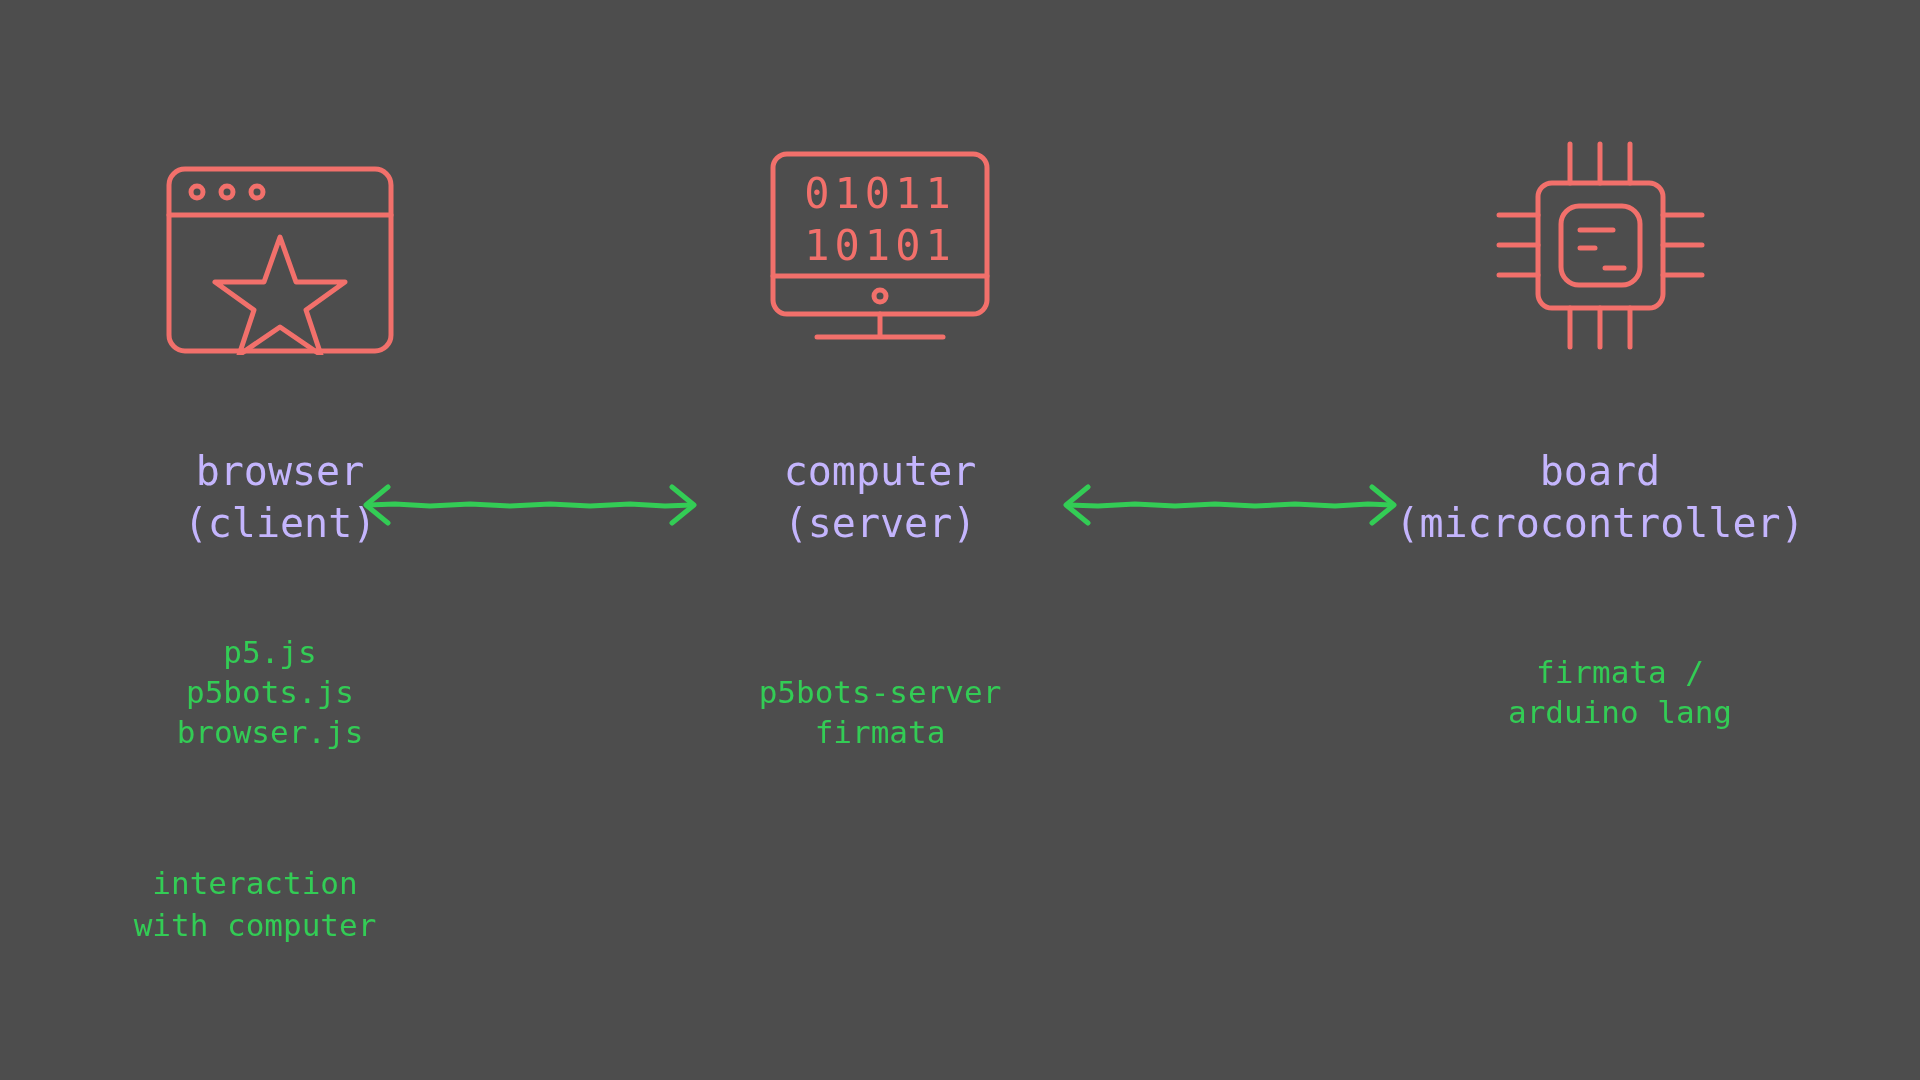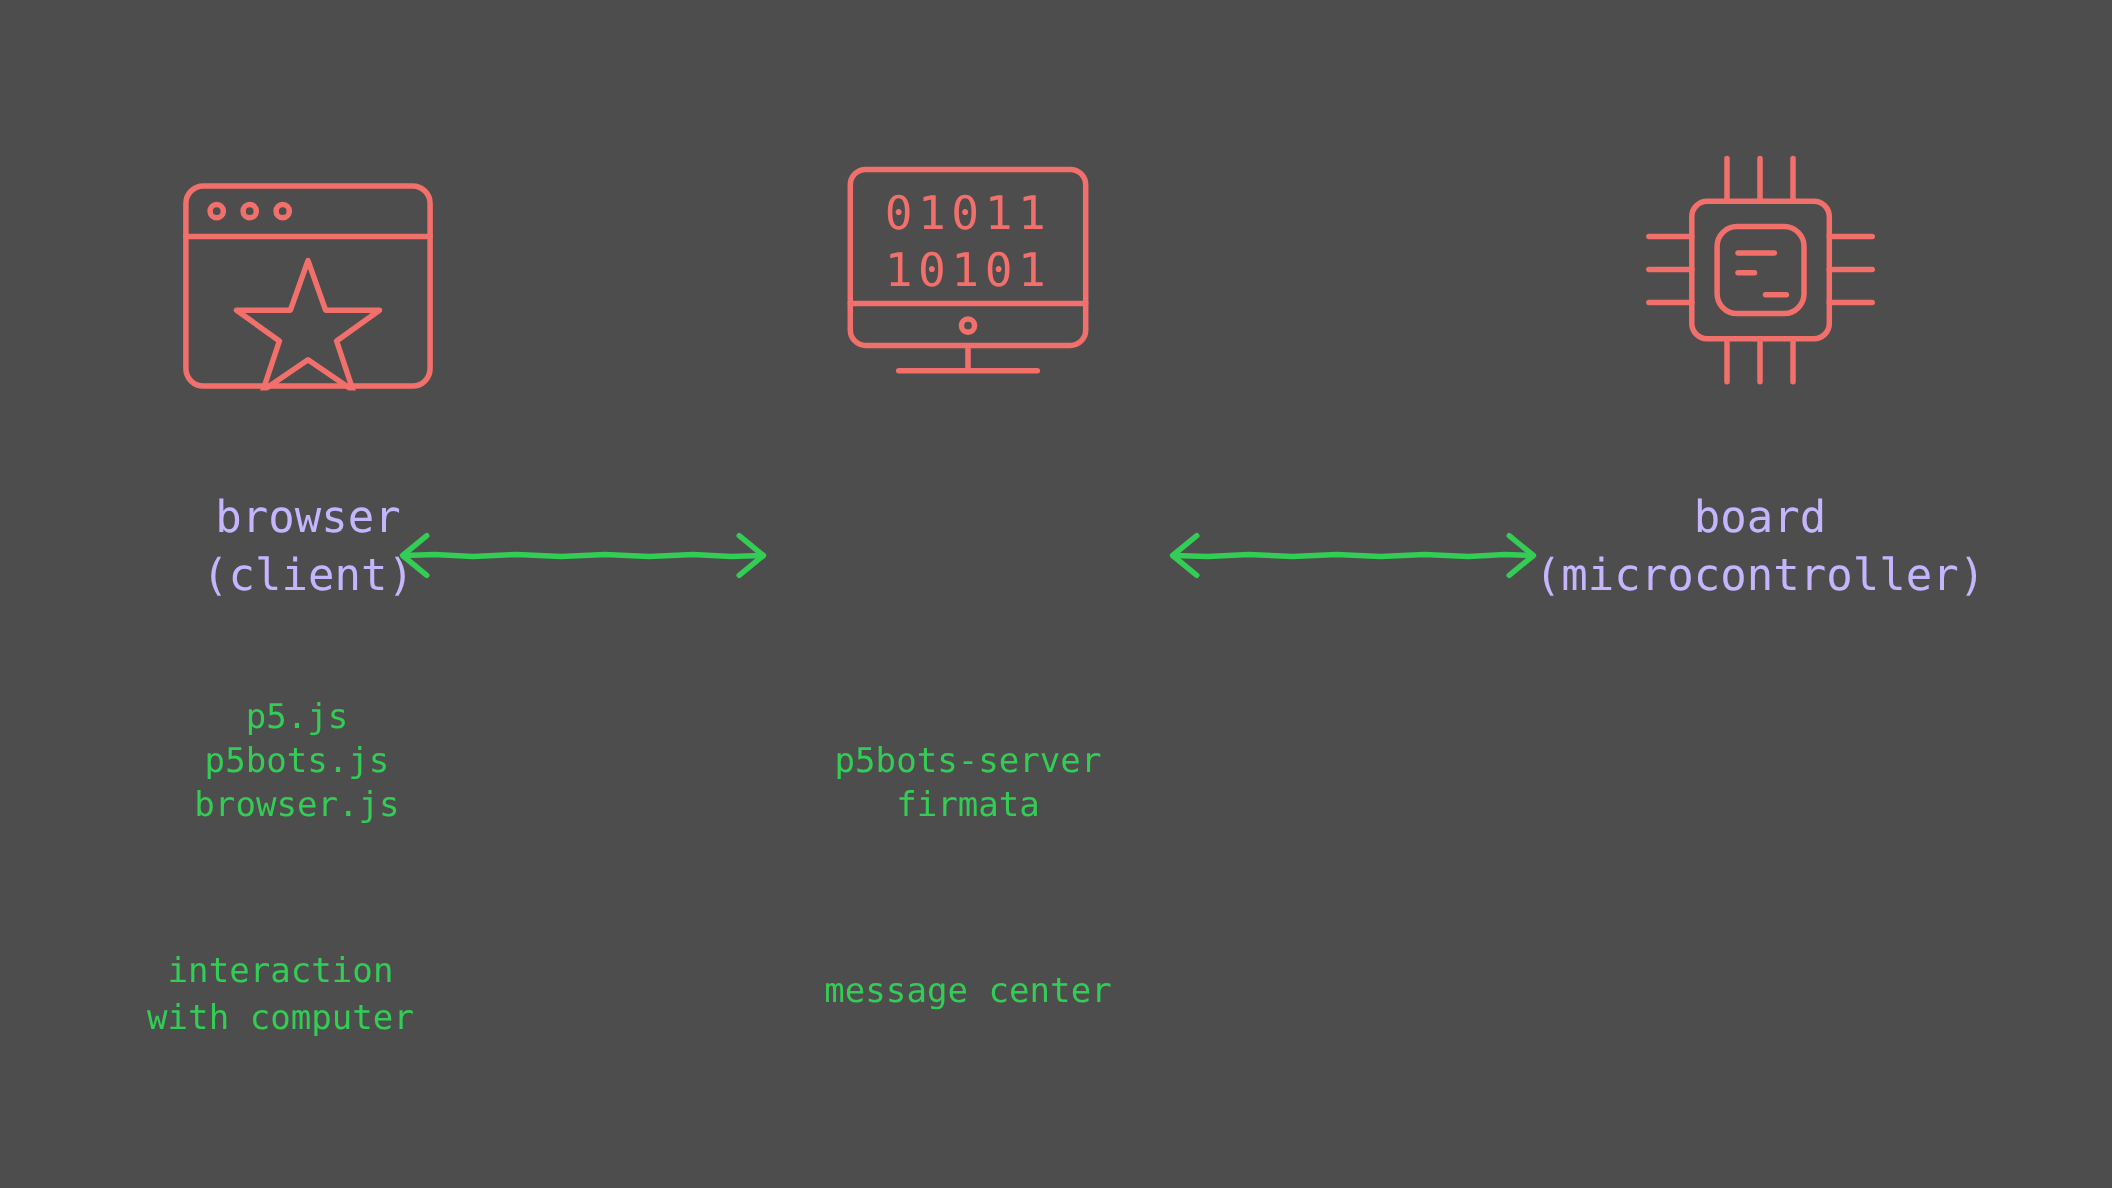--- a/index.html
+++ b/index.html
@@ -152,25 +152,26 @@
           <line x1="4" y1="126" x2="218" y2="126"></line>
           <circle cx="111" cy="146" r="6"></circle>
           <line x1="111" y1="164" x2="111" y2="186"></line>
           <line x1="48" y1="187" x2="174" y2="187"></line>
         </g>
         <text x="111" y="58" text-anchor="middle" fill="#f2706b" font-family="'DejaVu Sans Mono','Liberation Mono',monospace" font-size="42" letter-spacing="5">01011</text>
         <text x="111" y="110" text-anchor="middle" fill="#f2706b" font-family="'DejaVu Sans Mono','Liberation Mono',monospace" font-size="42" letter-spacing="5">10101</text>
       </svg>
     </div>
 
+    <div class="title"><span>computer</span>
+<span>(server)</span></div>
 
     <div class="stack"><span>p5bots-server</span>
 <span>firmata</span></div>
 
-    <div class="role"><span>message center</span></div>
   </div>
 
   <div class="arrow" id="arrow-right">
     <svg viewBox="0 0 380 70">
       <g fill="none" stroke="#33cc55" stroke-width="5" stroke-linecap="round" stroke-linejoin="round">
         <path d="M28 35 L58 36 L95 34 L135 36 L175 34 L215 36 L255 34 L295 36 L328 34 L352 35"></path>
         <path d="M48 17 L26 35 L48 53"></path>
         <path d="M332 17 L354 35 L332 53"></path>
       </g>
     </svg>
@@ -198,16 +199,18 @@
           <line x1="87" y1="92" x2="120" y2="92"></line>
           <line x1="87" y1="110" x2="102" y2="110"></line>
           <line x1="112" y1="130" x2="131" y2="130"></line>
         </g>
       </svg>
     </div>
 
     <div class="title"><span>board</span>
 <span>(microcontroller)</span></div>
 
+    <div class="stack"><span>firmata /</span>
+<span>arduino lang</span></div>
 
   </div>
 
 </div>
 
 </body></html>

